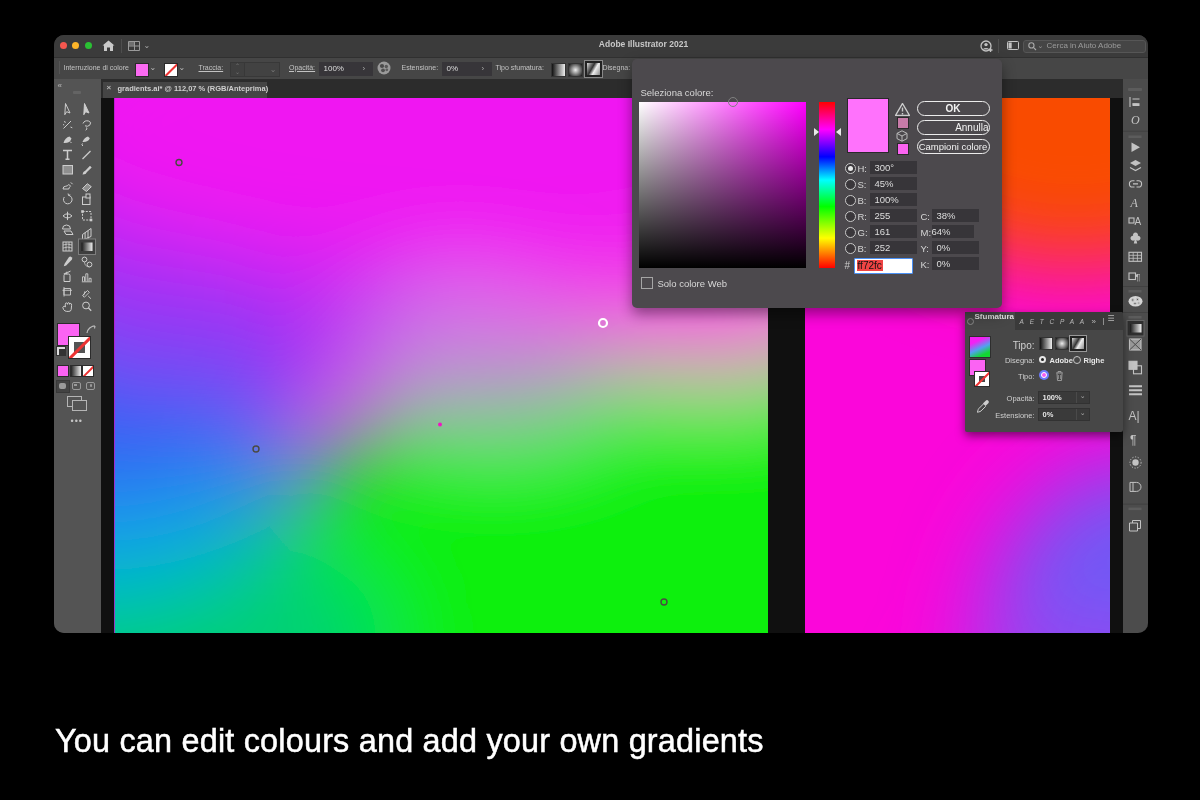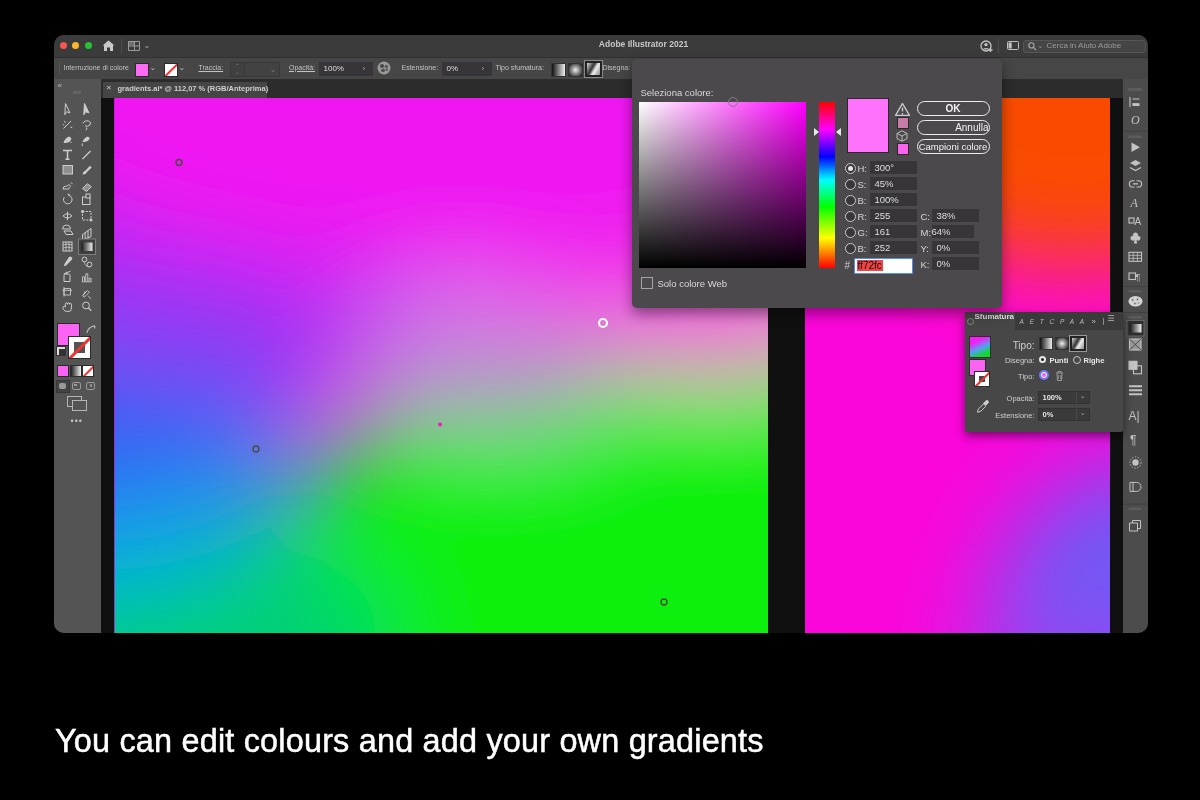--- a/index.html
+++ b/index.html
@@ -357,21 +357,21 @@
 
     <div class="a" style="right:88px;top:28px;color:#cfcfcf;font-size:10px;">Tipo:</div>
     <div class="a" style="left:74px;top:25px;width:12px;height:11px;background:linear-gradient(to right,#111,#eee);border:1px solid #333;"></div>
     <div class="a" style="left:90px;top:25px;width:12px;height:11px;background:radial-gradient(circle,#eee,#111);border:1px solid #333;"></div>
     <div class="a" style="left:105px;top:24px;width:12px;height:11px;background:linear-gradient(120deg,#ddd,#333 40%,#eee 60%,#888);border:2px solid #222;outline:1px solid #999;"></div>
 
     <div class="a" style="right:88px;top:44.5px;color:#cfcfcf;font-size:7.5px;">Disegna:</div>
     <div class="a" style="left:74px;top:44px;width:7px;height:7px;border-radius:50%;background:#e8e8e8;">
         <div class="a" style="left:2px;top:2px;width:3px;height:3px;border-radius:50%;background:#222;"></div>
       </div>
-    <div class="a" style="left:85px;top:44px;color:#e8e8e8;font-size:7.5px;font-weight:bold;">Punti</div>
+    <div class="a" style="left:85px;top:44px;color:#e8e8e8;font-size:7.5px;font-weight:bold;">Adobe</div>
     <div class="a" style="left:108px;top:44px;width:6px;height:6px;border-radius:50%;border:1px solid #c5c5c5;"></div>
     <div class="a" style="left:119px;top:44px;color:#e8e8e8;font-size:7.5px;font-weight:bold;">Righe</div>
 
     <div class="a" style="right:88px;top:60.5px;color:#cfcfcf;font-size:7.5px;">Tipo:</div>
     <div class="a" style="left:74px;top:58px;width:10px;height:10px;border-radius:50%;background:#6b7bfb;">
         <div class="a" style="left:2px;top:2px;width:6px;height:6px;border-radius:50%;background:#f55cf0;border:1px solid #fff;box-sizing:border-box;"></div>
       </div>
     <svg class="a" style="left:90px;top:58px;" width="9" height="11" viewBox="0 0 9 11">
       <path d="M1 3 h7 M3 3 v-1.5 h3 V3 M2 3.5 l0.5 7 h4 l0.5-7" fill="none" stroke="#9a9a9a" stroke-width="1"></path>
       <path d="M3.4 5 v4 M5.6 5 v4" stroke="#9a9a9a" stroke-width="0.8"></path>

